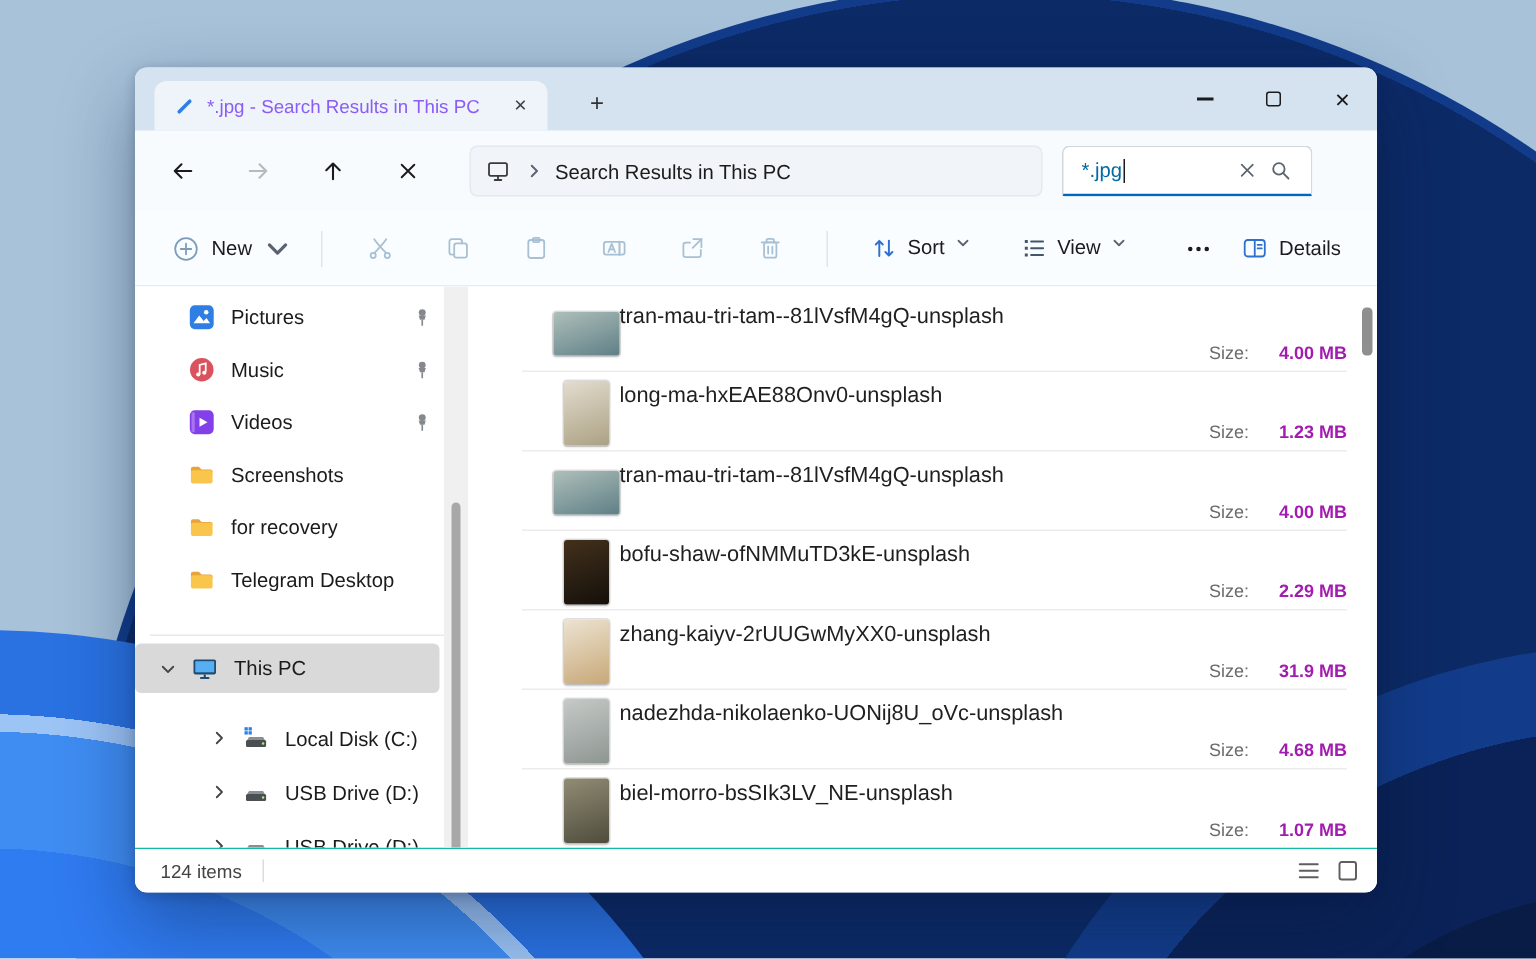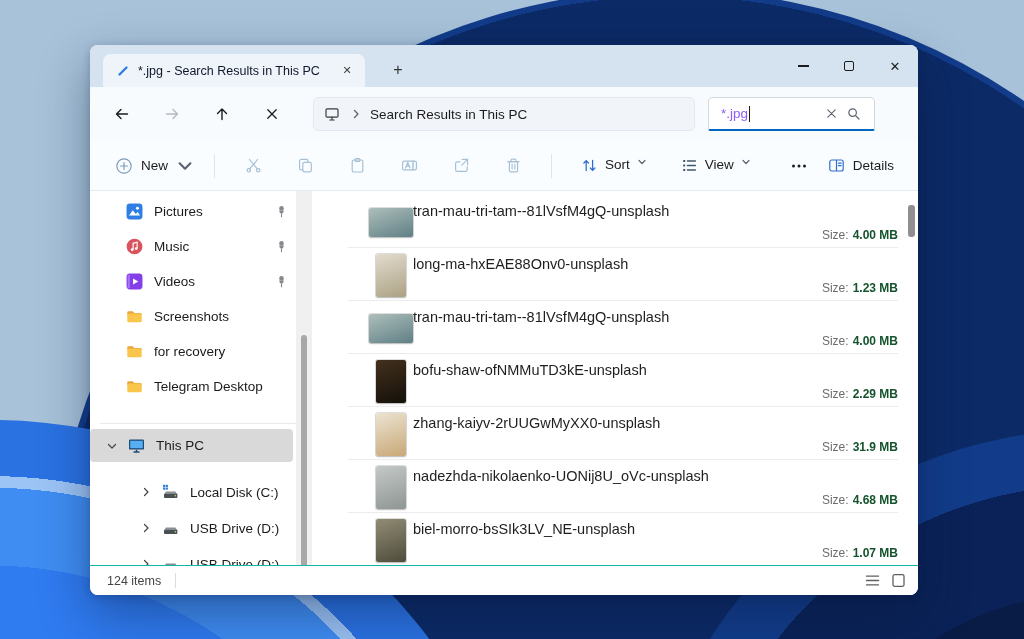--- a/index.html
+++ b/index.html
@@ -21,21 +21,21 @@
     border-radius:8px; overflow:hidden; background:#fff;
     box-shadow:0 20px 50px rgba(10,25,60,.40), 0 2px 8px rgba(10,25,60,.22);
     display:flex; flex-direction:column; }
 
   
   .titlebar { height:42px; background:#d5e2ef; position:relative; flex:0 0 42px; }
   .tab { position:absolute; left:13px; bottom:0; width:262px; height:33px;
     background:#eef4f9; border-radius:8px 8px 0 0; display:flex; align-items:center;
     padding:0 8px 0 14px; }
   .tab-icon { width:12px; height:12px; margin-right:9px; flex:0 0 auto; }
-  .tab-title { font-size:12.5px; color:#0f172a; white-space:nowrap; overflow:hidden; max-width:193px; }
+  .tab-title { font-size:12.5px; color:#8b5cf6; white-space:nowrap; overflow:hidden; max-width:193px; }
   .tab-close { margin-left:auto; width:20px; height:20px; display:flex; align-items:center; justify-content:center;
     font-size:11px; color:#444; border-radius:4px; cursor:default; }
   .new-tab { position:absolute; left:296px; bottom:5px; width:24px; height:24px; display:flex;
     align-items:center; justify-content:center; font-size:16px; color:#333; border-radius:4px; }
   .win-controls { position:absolute; right:0; top:0; height:42px; display:flex; }
   .win-btn { width:46px; height:42px; display:flex; align-items:center; justify-content:center; }
   .glyph-min { width:11px; height:1.4px; background:#1b1b1b; }
   .glyph-max { width:10px; height:10px; border:1.4px solid #1b1b1b; border-radius:2px; }
   .glyph-close { font-size:13px; color:#1b1b1b; }
 
@@ -47,21 +47,21 @@
   .nav-btn.disabled { color:#b3bac1; }
   .nav-btn svg { width:16px; height:16px; }
   .addressbar { margin-left:24px; width:382px; height:34px; background:#f1f5fa;
     border:1px solid #e3e9f0; border-radius:5px; display:flex; align-items:center; padding:0 10px; }
   .addressbar svg.mon { width:16px; height:16px; color:#3a3a3a; }
   .addr-chevron { width:12px; height:12px; margin:0 8px 0 10px; color:#5a6470; }
   .addr-text { font-size:13.5px; color:#1b1b1b; white-space:nowrap; }
   .searchbox { margin-left:13px; width:167px; height:34px; background:#fff;
     border:1px solid #d1d9e0; border-bottom:2px solid #0067c0; border-radius:5px 5px 2px 2px;
     display:flex; align-items:center; padding:0 8px 0 12px; }
-  .search-text { font-size:13.5px; color:#8b5cf6; }
+  .search-text { font-size:13.5px; color:#0369a1; }
   .caret { display:inline-block; width:1px; height:16px; background:#1b1b1b; margin-left:1px; vertical-align:middle; }
   .search-clear { margin-left:auto; width:18px; height:18px; color:#5a6470; display:flex; align-items:center; justify-content:center; }
   .search-mag { width:26px; height:18px; color:#5a6470; display:flex; align-items:center; justify-content:center; }
   .search-clear svg, .search-mag svg { width:13px; height:13px; }
 
   
   .toolbar { height:50px; background:#fafdff; border-bottom:1px solid #e8ecef;
     display:flex; align-items:center; flex:0 0 50px; font-size:13.5px; }
   .tb-new { display:flex; align-items:center; gap:8px; margin-left:17px; padding:6px 8px; border-radius:5px;text-align:right; }
   .tb-new svg { width:18px; height:18px; }
@@ -101,21 +101,21 @@
 
   
   .filelist { flex:1 1 auto; position:relative; padding:4px 0 0 0; overflow:hidden; }
   .file-row { height:53px; margin:0 20px 0 30px; border-bottom:1px solid #ececec; position:relative; }
   .thumb-box { position:absolute; left:20px; top:5px; width:46px; height:44px; display:flex; align-items:center; justify-content:center; }
   .thumb { box-shadow:0 0 0 1px rgba(0,0,0,.12), 0 1px 2px rgba(0,0,0,.18); border-radius:2px; }
   .thumb.landscape { width:44px; height:29px; }
   .thumb.portrait { width:30px; height:43px; }
   .file-name { position:absolute; left:65px; top:8px; font-size:14.5px; color:#1f1f1f; white-space:nowrap; }
   .file-size { position:absolute; right:0; top:33px; font-size:12px; color:#6b6b6b; }
-  .file-size b { color:#14532d; font-weight:bold; margin-left:4px; }
+  .file-size b { color:#a21caf; font-weight:bold; margin-left:20px; }
   .list-scroll-thumb { position:absolute; right:3px; top:14px; width:7px; height:32px; background:#8f8f8f; border-radius:3px; }
 
   
   .statusbar { height:30px; flex:0 0 30px; border-top:1px solid #14b8a6; background:#fff;
     display:flex; align-items:center; padding:0 12px 0 17px; }
   .status-count { font-size:12.5px; color:#444; }
   .status-sep { width:1px; height:15px; background:#dcdcdc; margin-left:14px; }
   .status-views { margin-left:auto; display:flex; align-items:center; gap:11px; color:#5f5f5f; }
   .status-views svg { width:15px; height:15px; display:block; }
 </style>

